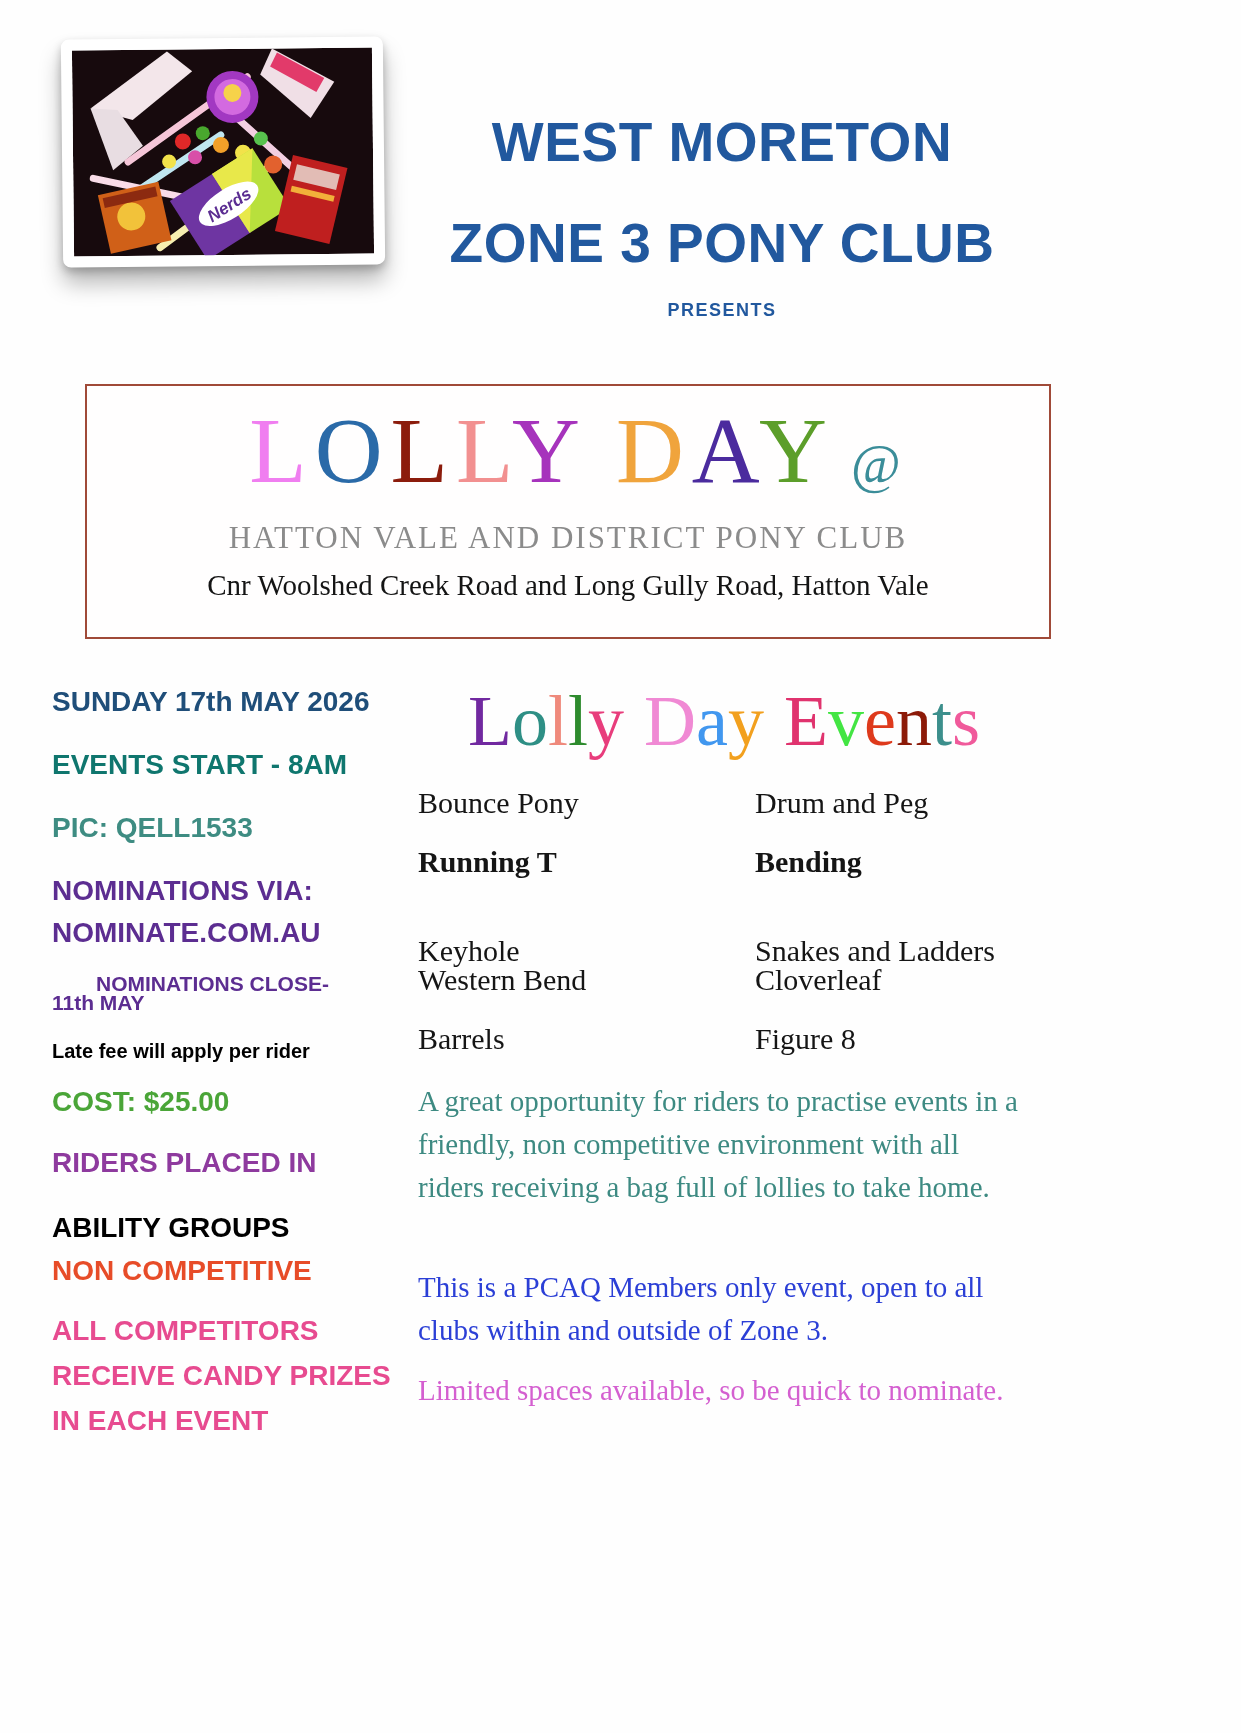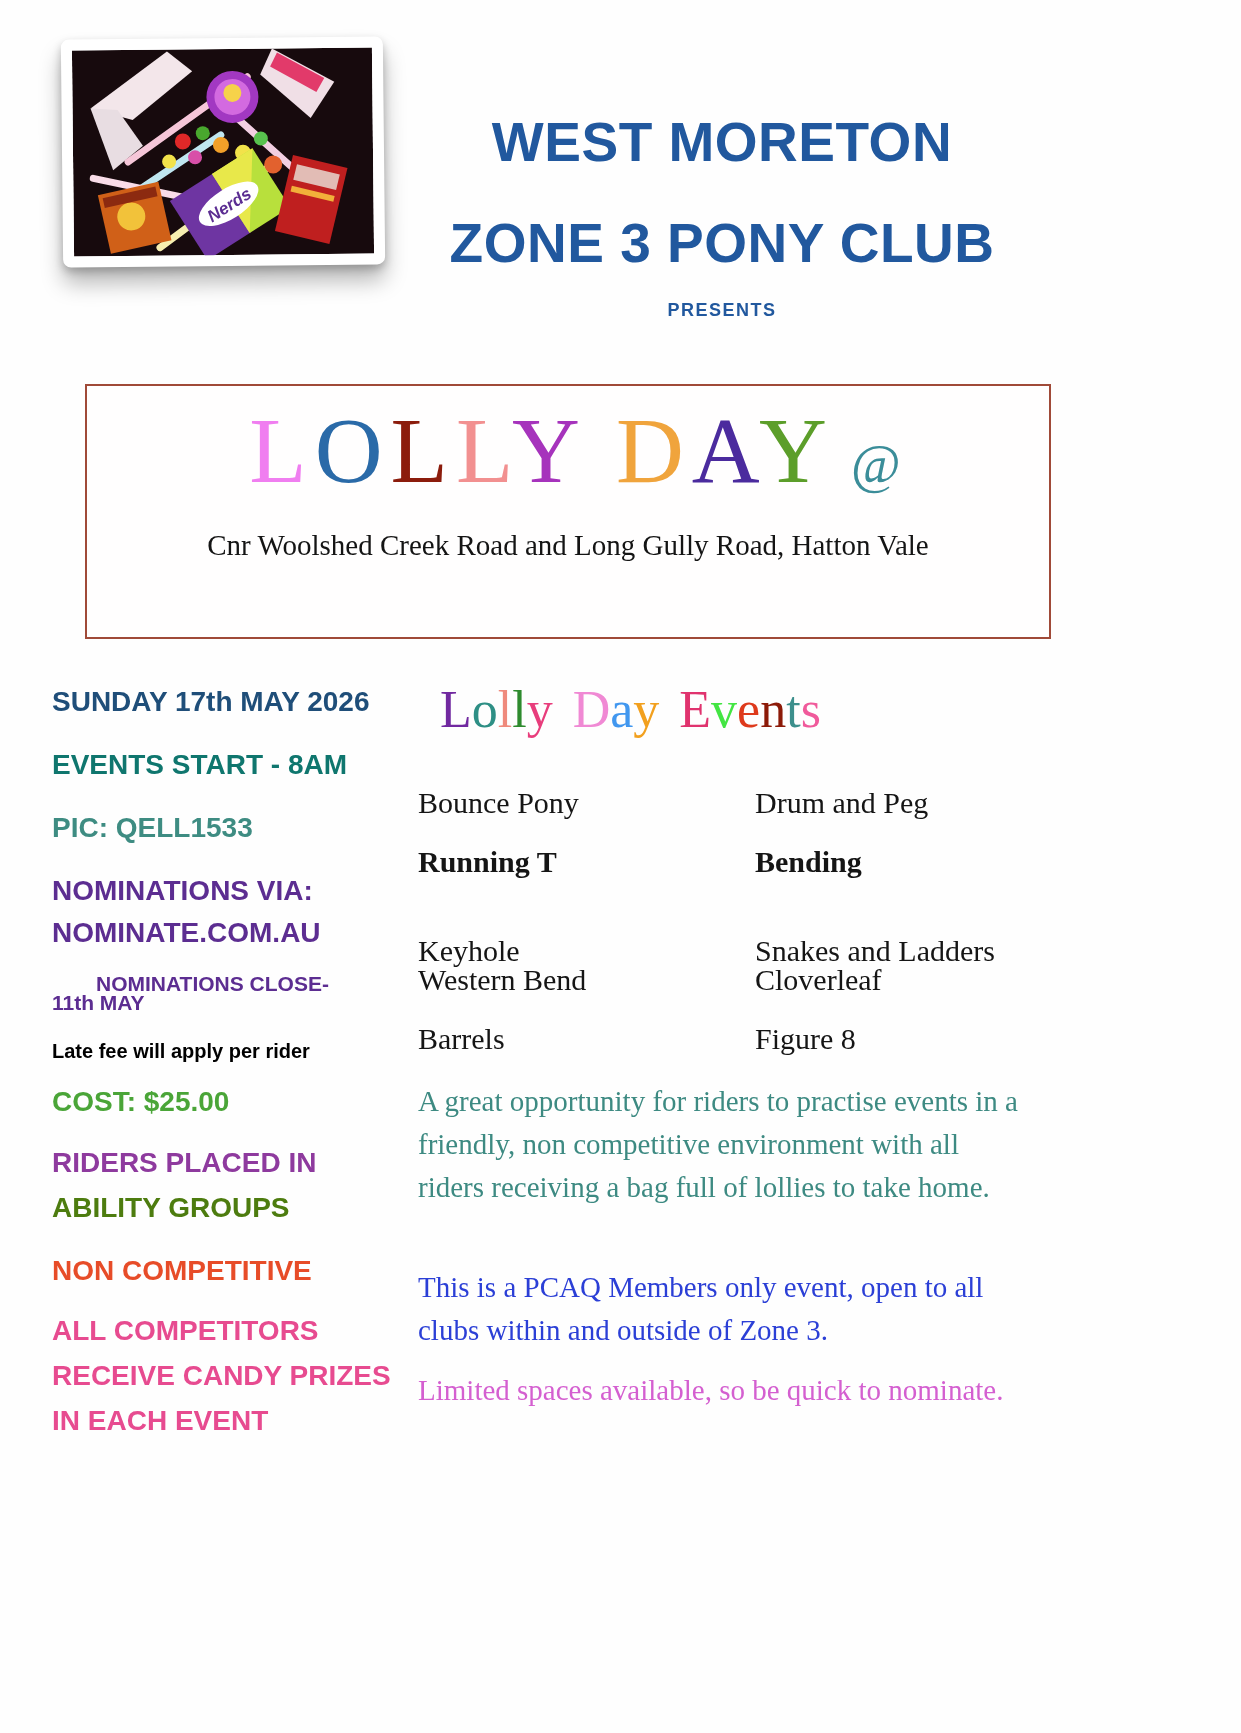--- a/index.html
+++ b/index.html
@@ -62,22 +62,22 @@
   .d8  { top:1086px; }
   .d9  { top:1147px; }
   .d10 { top:1192px; }
   .d11 { top:1255px; }
   .d12 { top:1315px; }
   .d13 { top:1360px; }
   .d14 { top:1405px; }
 
   
   .events-title {
-    position:absolute; left:430px; top:680px; width:560px; text-align:left;
-    font-family:"Liberation Serif", serif; font-size:52px; white-space:nowrap;
+    position:absolute; left:430px; top:680px; width:560px; text-align:right;
+    font-family:"Liberation Serif", serif; font-size:72px; white-space:nowrap;
   }
   .events-title .ew { margin:0 10px; }
   .event-cell {
     position:absolute; font-family:"Liberation Serif", serif; font-size:30px; color:#151515;
     white-space:nowrap;
   }
   .ecl { left:418px; }
   .ecr { left:755px; }
   .er0 { top:786px; } .er1 { top:845px;font-weight:bold; } .er2 { top:934px; } .er3 { top:963px; } .er4 { top:1022px; }
 
@@ -152,34 +152,35 @@
   <div class="club-title">
     <div style="color: rgb(33, 88, 158);">WEST MORETON</div>
     <div style="color: rgb(33, 88, 158);">ZONE 3 PONY CLUB</div>
   </div>
   <div class="presents">PRESENTS</div>
 
   <div class="banner">
     <div class="banner-title">
       <span class="word"><span style="color: rgb(240, 126, 240);">L</span><span style="color: rgb(42, 106, 168);">O</span><span style="color: rgb(140, 28, 12);">L</span><span style="color: rgb(242, 144, 144);">L</span><span style="color: rgb(166, 51, 188);">Y</span></span><span class="word"><span style="color: rgb(240, 164, 60);">D</span><span style="color: rgb(75, 43, 158);">A</span><span style="color: rgb(92, 158, 42);">Y</span></span><span class="at" style="color: rgb(59, 141, 153);">@</span>
     </div>
+    <div class="venue">HATTON VALE AND DISTRICT PONY CLUB</div>
     <div class="address">Cnr Woolshed Creek Road and Long Gully Road, Hatton Vale</div>
   </div>
 
   <div class="detail s-lg d0" style="color: rgb(31, 78, 121);">SUNDAY 17th  MAY 2026</div>
   <div class="detail s-lg d1" style="color: #0f766e;">EVENTS START - 8AM</div>
   <div class="detail s-lg d2" style="color: rgb(62, 140, 130);">PIC: QELL1533</div>
   <div class="detail s-lg d3" style="color: rgb(92, 45, 145);">NOMINATIONS VIA:</div>
   <div class="detail s-lg d4" style="color: rgb(92, 45, 145);">NOMINATE.COM.AU</div>
   <div class="detail s-md d5" style="color: rgb(92, 45, 145);">NOMINATIONS CLOSE-</div>
   <div class="detail s-md d6" style="color: rgb(92, 45, 145);">11th MAY</div>
   <div class="detail s-sm d7" style="color: #000000;">Late fee will apply per rider</div>
   <div class="detail s-lg d8" style="color: rgb(74, 165, 56);">COST: $25.00</div>
   <div class="detail s-lg d9" style="color: rgb(142, 58, 158);">RIDERS PLACED IN</div>
-  <div class="detail s-lg d10" style="color: #4d7c0f;">ABILITY GROUPS</div>
+  <div class="detail s-lg d10" style="color: #000000; margin-top: 20px;">ABILITY GROUPS</div>
   <div class="detail s-lg d11" style="color: rgb(231, 76, 40);">NON COMPETITIVE</div>
   <div class="detail s-lg d12" style="color: rgb(231, 75, 144);">ALL COMPETITORS</div>
   <div class="detail s-lg d13" style="color: rgb(231, 75, 144);">RECEIVE CANDY PRIZES</div>
   <div class="detail s-lg d14" style="color: rgb(231, 75, 144);">IN EACH EVENT</div>
 
   <div class="events-title">
     <span class="ew"><span style="color: rgb(113, 41, 160);">L</span><span style="color: rgb(46, 143, 133);">o</span><span style="color: rgb(239, 138, 124);">l</span><span style="color: rgb(46, 139, 46);">l</span><span style="color: rgb(232, 61, 124);">y</span></span><span class="ew"><span style="color: rgb(240, 137, 212);">D</span><span style="color: rgb(65, 151, 239);">a</span><span style="color: rgb(242, 160, 30);">y</span></span><span class="ew"><span style="color: rgb(224, 51, 110);">E</span><span style="color: rgb(67, 229, 67);">v</span><span style="color: rgb(222, 58, 28);">e</span><span style="color: rgb(140, 26, 8);">n</span><span style="color: rgb(60, 143, 140);">t</span><span style="color: rgb(240, 90, 155);">s</span></span>
   </div>
 
   <div class="event-cell ecl er0">Bounce Pony</div>

